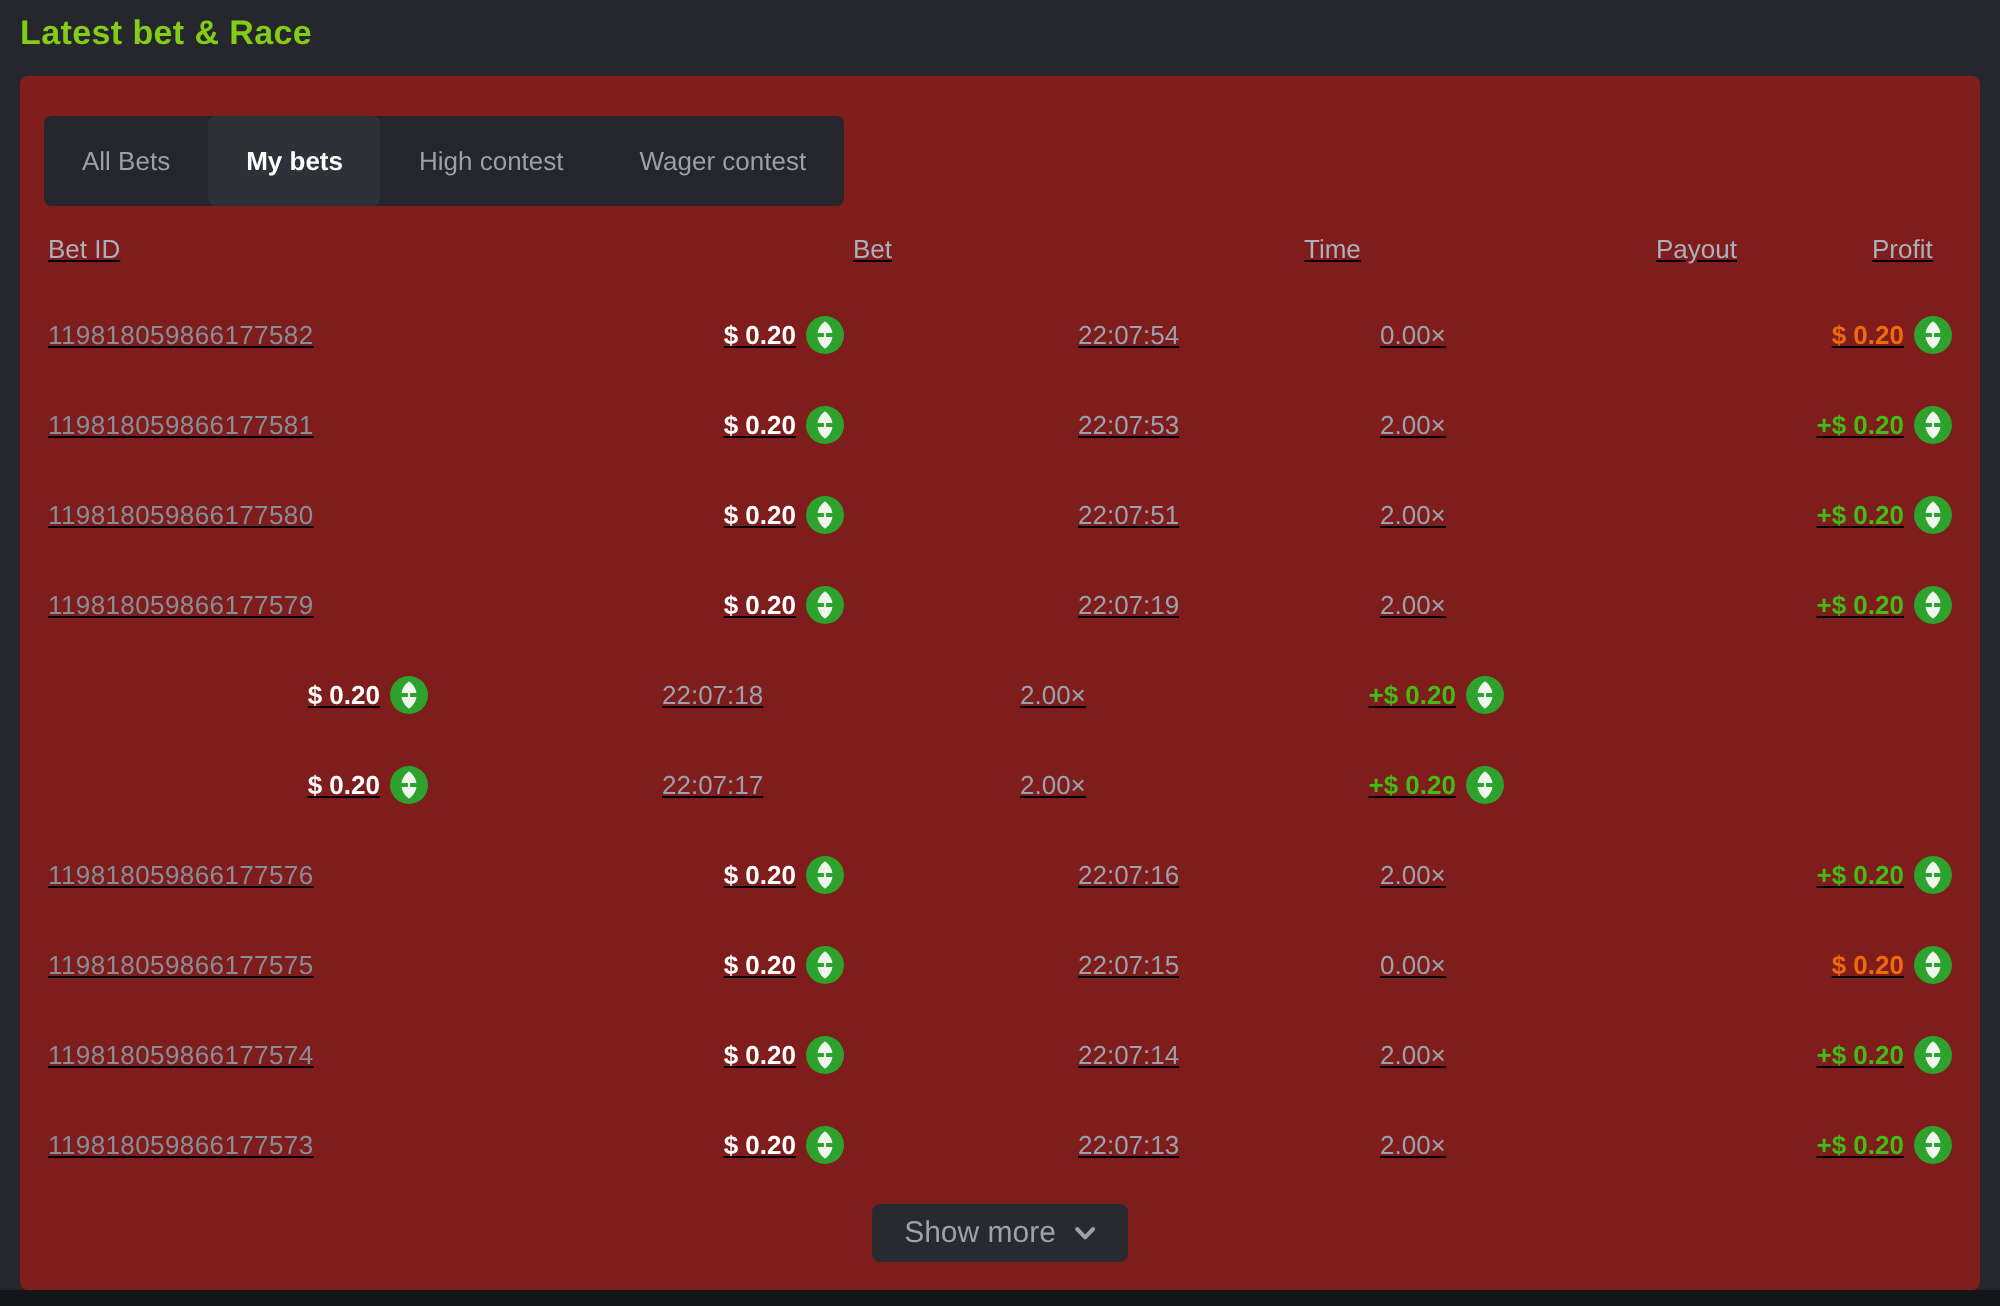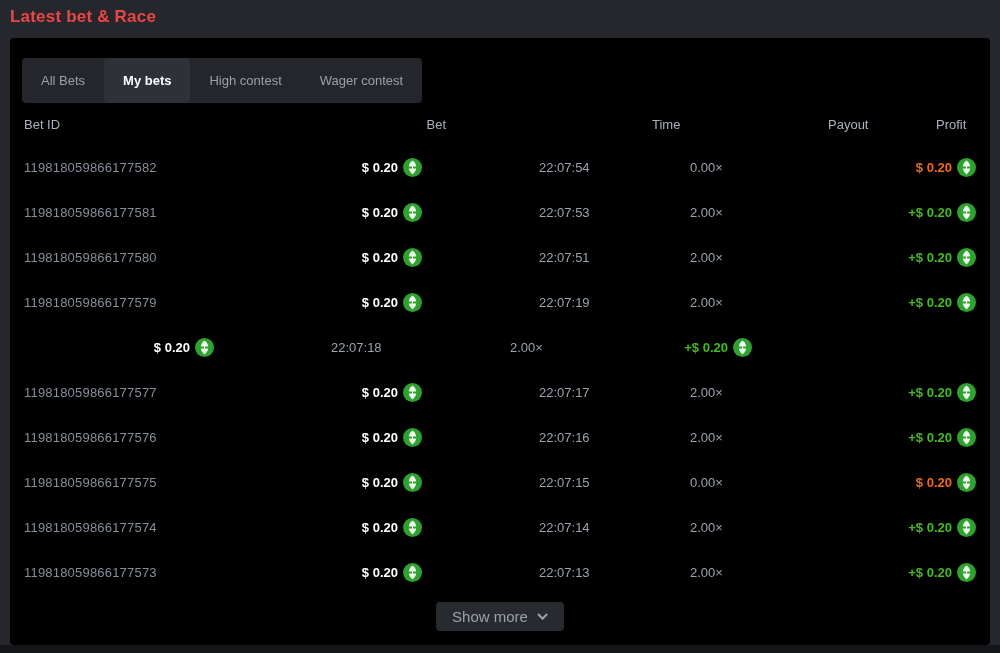--- a/index.html
+++ b/index.html
@@ -5,25 +5,25 @@
   * { margin: 0; padding: 0; box-sizing: border-box; }
   html, body { width: 1000px; height: 653px; overflow: hidden; }
   body {
     background: #25272c;
     font-family: "Liberation Sans", sans-serif;
     position: relative;
     -webkit-font-smoothing: antialiased;
   }
   .page-title {
     position: absolute; left: 10px; top: 7px;
-    font-size: 17px; font-weight: 600; color: #ef4444; letter-spacing: .2px;
+    font-size: 17px; font-weight: 600; color: #84cc16; letter-spacing: .2px;
   }
   .panel {
     position: absolute; left: 10px; right: 10px; top: 38px; bottom: 8px;
-    background: #000000; border-radius: 4px; text-decoration: underline;
+    background: #7f1d1d; border-radius: 4px; text-decoration: underline;
   }
   .footer-strip {
     position: absolute; left: 0; right: 0; bottom: 0; height: 8px;
     background: #141619;
   }
   
   .tabbar {
     display: inline-flex; margin: 20px 0 0 12px;
     background: #24262c; border-radius: 4px; height: 45px; align-items: stretch;
   }
@@ -217,21 +217,20 @@
         <svg viewBox="0 0 16 16">
           <circle cx="8" cy="8" r="8" fill="#2da22d"></circle>
           <path d="M8 2.2 C10.6 4.2 11.2 6.4 11.2 8 C11.2 9.6 10.6 11.8 8 13.8 C5.4 11.8 4.8 9.6 4.8 8 C4.8 6.4 5.4 4.2 8 2.2 Z" fill="#eef6ee"></path>
           <rect x="3.6" y="7.15" width="8.8" height="1.7" fill="#2da22d"></rect>
           <rect x="7.55" y="6.5" width="0.9" height="3" fill="#eef6ee"></rect>
         </svg>
       </span>
     </div>
   </div>
         <div class="row">
-    <div class="cell id">119818059866177577</div>
     <div class="cell bet">
       <span>$ 0.20</span>
       <span class="coin">
         <svg viewBox="0 0 16 16">
           <circle cx="8" cy="8" r="8" fill="#2da22d"></circle>
           <path d="M8 2.2 C10.6 4.2 11.2 6.4 11.2 8 C11.2 9.6 10.6 11.8 8 13.8 C5.4 11.8 4.8 9.6 4.8 8 C4.8 6.4 5.4 4.2 8 2.2 Z" fill="#eef6ee"></path>
           <rect x="3.6" y="7.15" width="8.8" height="1.7" fill="#2da22d"></rect>
           <rect x="7.55" y="6.5" width="0.9" height="3" fill="#eef6ee"></rect>
         </svg>
       </span>

